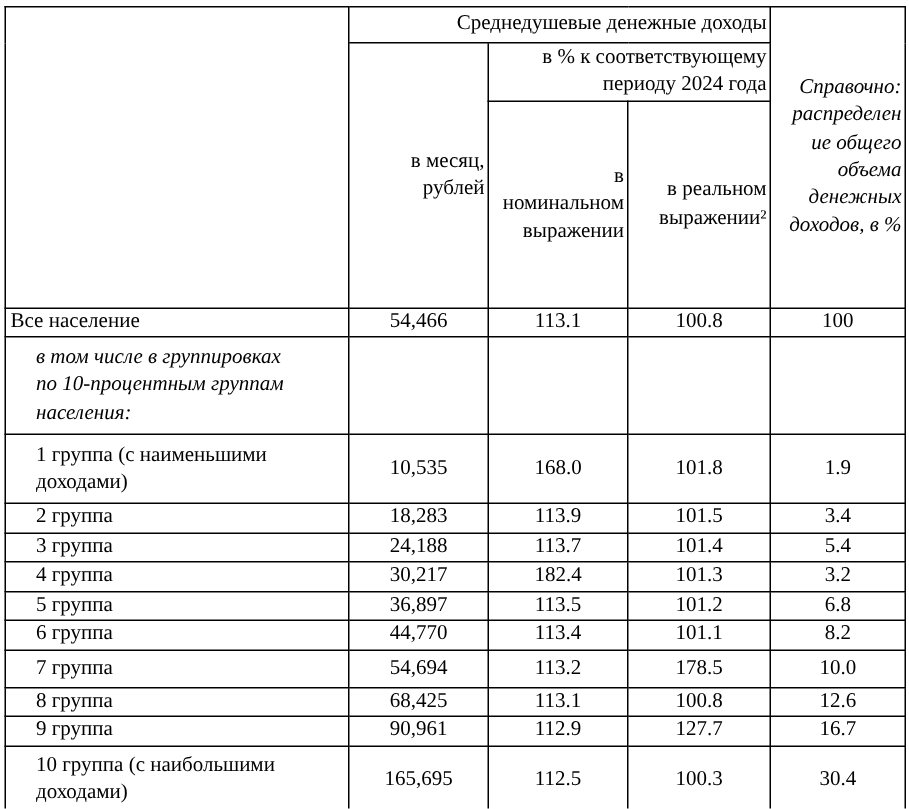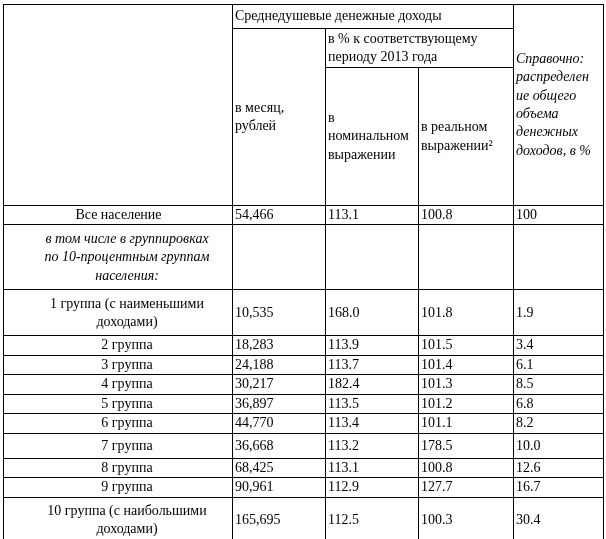--- a/index.html
+++ b/index.html
@@ -23,29 +23,30 @@
     line-height: 1.32;
   }
   th, td {
     border: 1px solid #000000;
     padding: 0 2px;
     vertical-align: middle;
     overflow: hidden;
   }
   th {
     font-weight: normal;
-    text-align: left;
+    text-align: right;
     white-space: pre-line;
   }
   td.num {
+    text-align: center;
     white-space: nowrap;
     font-family: Liberation Serif, serif;
   }
   td.label {
-    text-align: center;
+    text-align: left;
     padding-left: 3px;
     white-space: pre-line;
   }
   td.label.indent {
     padding-left: 20px;
     margin-top: 16px;
   }
   .italic {
     font-style: italic;
   }
@@ -70,21 +71,21 @@
 распределен
 ие общего
 объема
 денежных
 доходов, в %</th>
       </tr>
       <tr style="height:39px">
         <th rowspan="2">в месяц,
 рублей</th>
         <th colspan="2">в % к соответствующему
-периоду 2013 года</th>
+периоду 2024 года</th>
       </tr>
       <tr style="height:138px">
         <th>в
 номинальном
 выражении</th>
         <th>в реальном
 выражении²</th>
       </tr>
     </thead>
     <tbody>
@@ -117,46 +118,46 @@
         <td class="num">18,283</td>
         <td class="num">113.9</td>
         <td class="num">101.5</td>
         <td class="num">3.4</td>
       </tr>
       <tr style="height:19px">
         <td class="label indent">3 группа</td>
         <td class="num">24,188</td>
         <td class="num">113.7</td>
         <td class="num">101.4</td>
-        <td class="num">6.1</td>
+        <td class="num">5.4</td>
       </tr>
       <tr style="height:19px">
         <td class="label indent">4 группа</td>
         <td class="num">30,217</td>
         <td class="num">182.4</td>
         <td class="num">101.3</td>
-        <td class="num">8.5</td>
+        <td class="num">3.2</td>
       </tr>
       <tr style="height:19px">
         <td class="label indent">5 группа</td>
         <td class="num">36,897</td>
         <td class="num">113.5</td>
         <td class="num">101.2</td>
         <td class="num">6.8</td>
       </tr>
       <tr style="height:19px">
         <td class="label indent">6 группа</td>
         <td class="num">44,770</td>
         <td class="num">113.4</td>
         <td class="num">101.1</td>
         <td class="num">8.2</td>
       </tr>
       <tr style="height:25px">
         <td class="label indent">7 группа</td>
-        <td class="num">36,668</td>
+        <td class="num">54,694</td>
         <td class="num">113.2</td>
         <td class="num">178.5</td>
         <td class="num">10.0</td>
       </tr>
       <tr style="height:19px">
         <td class="label indent">8 группа</td>
         <td class="num">68,425</td>
         <td class="num">113.1</td>
         <td class="num">100.8</td>
         <td class="num">12.6</td>

